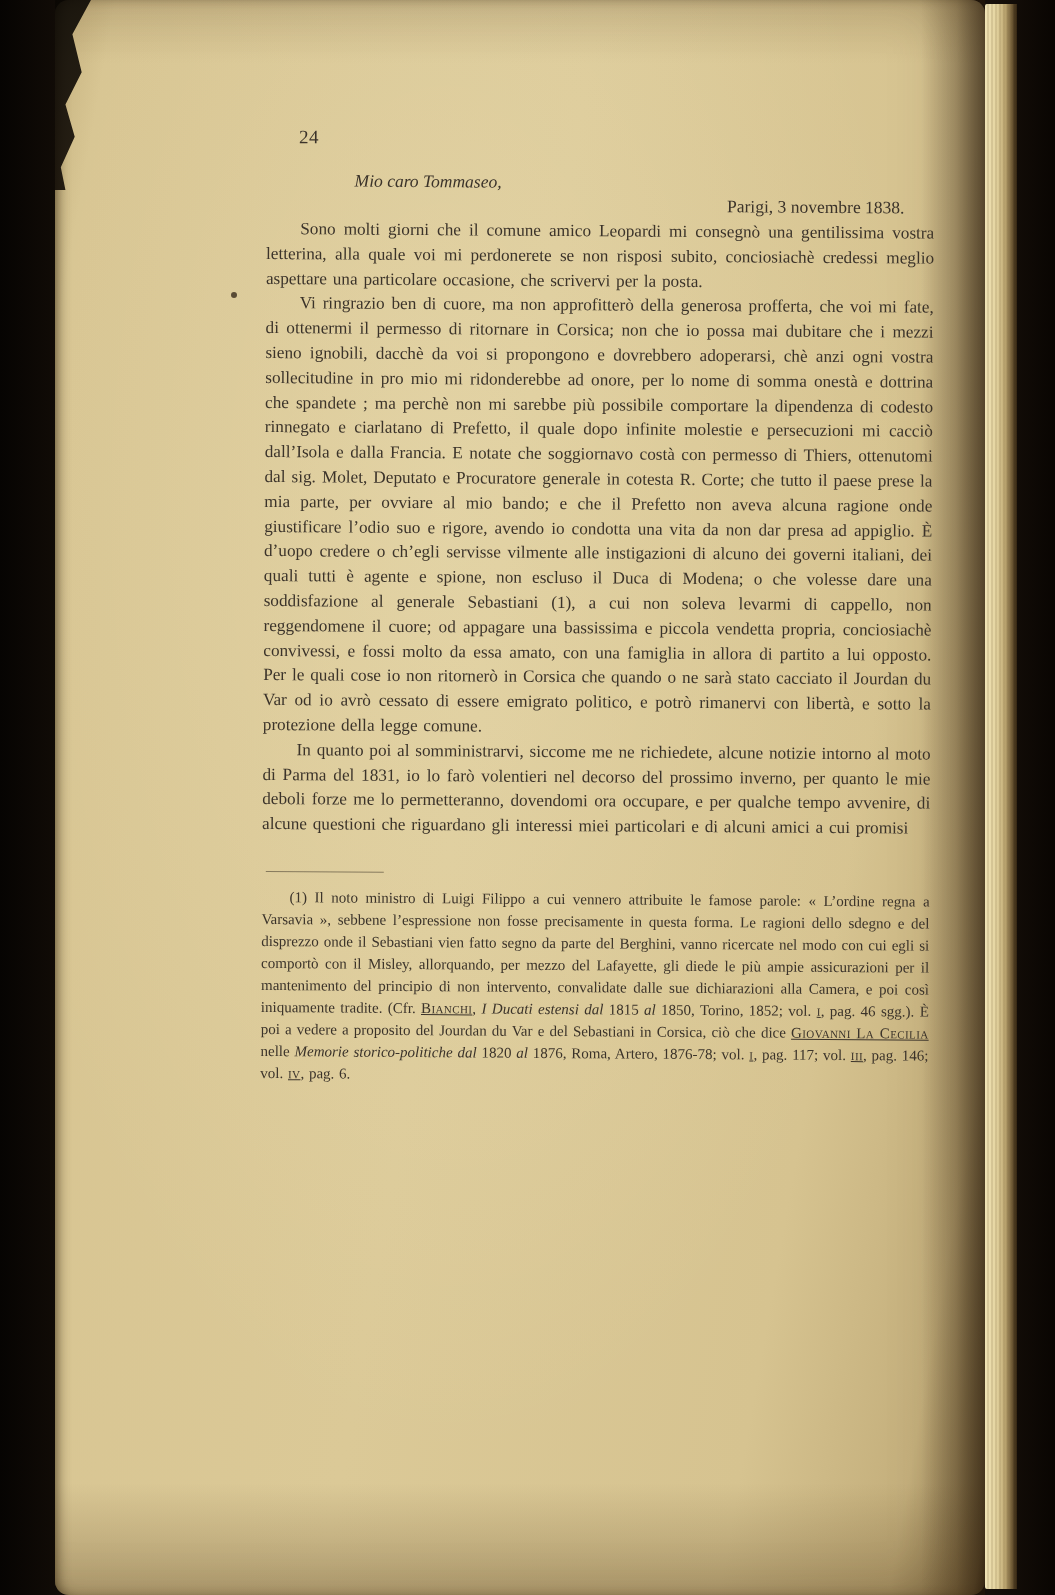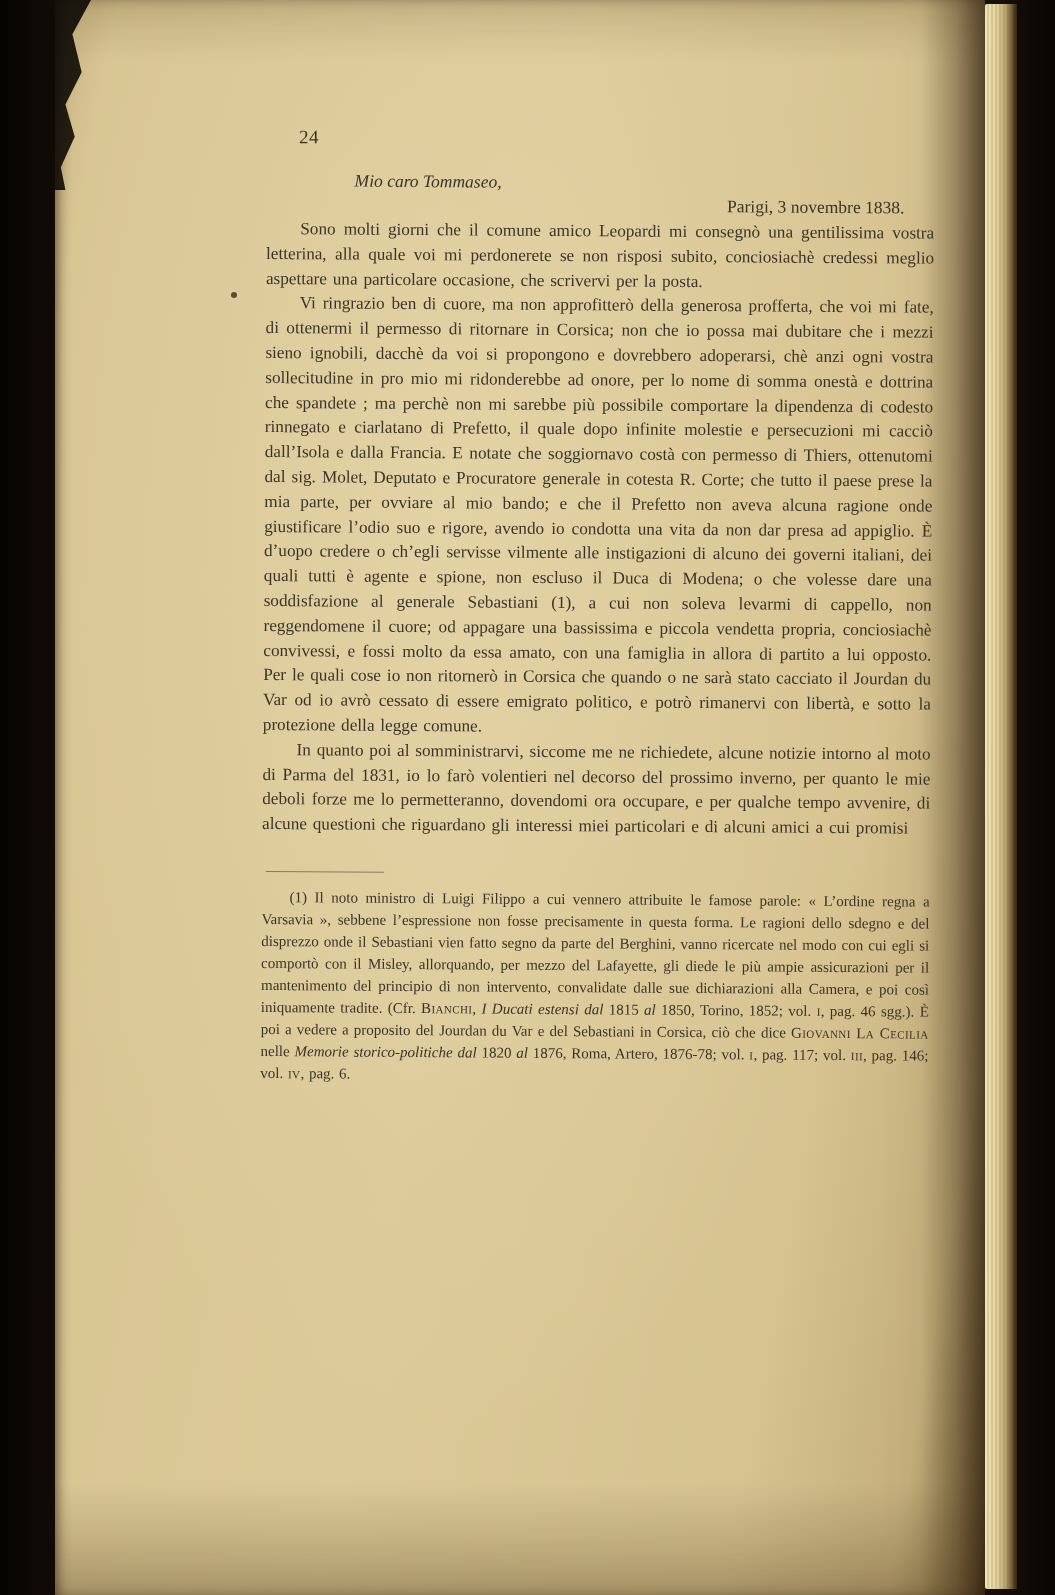--- a/index.html
+++ b/index.html
@@ -29,20 +29,21 @@
     top: 0;
     width: 930px;
     height: 1595px;
     background:
       radial-gradient(ellipse at 42% 32%, rgba(255,248,216,0.22), rgba(255,248,216,0) 62%),
       linear-gradient(to bottom, rgba(120,95,55,0.18) 0%, rgba(120,95,55,0) 4%, rgba(120,95,55,0) 93%, rgba(95,72,38,0.35) 100%),
       linear-gradient(100deg, #c3af7c 0%, #d7c491 5%, #dbc997 45%, #d6c390 78%, #c4af7c 92%, #8e7a50 99%, #5c4a2c 100%);
     box-shadow:
       inset 7px 0 14px -6px rgba(55,40,18,0.85),
       inset -46px 0 70px -32px rgba(70,50,24,0.55);
+    border-radius: 14px;
   }
   .torn-corner {
     position: absolute;
     left: 0;
     top: 0;
     width: 58px;
     height: 190px;
     background: linear-gradient(135deg, #0a0703 0%, #120c06 80%);
     clip-path: polygon(0 0, 62% 0, 30% 18%, 46% 38%, 18% 55%, 34% 72%, 10% 88%, 18% 100%, 0 100%);
     opacity: 0.9;
@@ -112,21 +113,21 @@
   }
   .footnote {
     margin: 0;
     font-size: 15px;
     line-height: 22px;
     text-align: justify;
     text-indent: 28px;
     word-spacing: 1px;
   }
   .seg-italic { font-style: italic; }
-  .seg-smallcaps { font-variant: small-caps; letter-spacing: 0.4px; }
+  .seg-smallcaps { font-variant: small-caps; letter-spacing: 0.4px; text-decoration: underline; }
   .ink-speck {
     position: absolute;
     left: 176px;
     top: 292px;
     width: 6px;
     height: 6px;
     border-radius: 50%;
     background: #2e2013;
     opacity: 0.75;
   }

